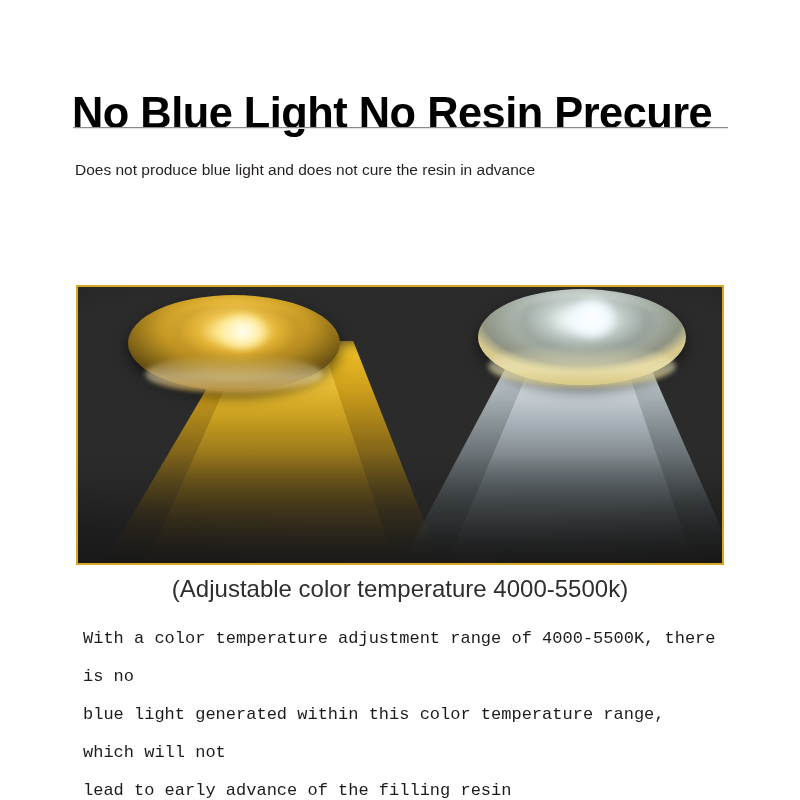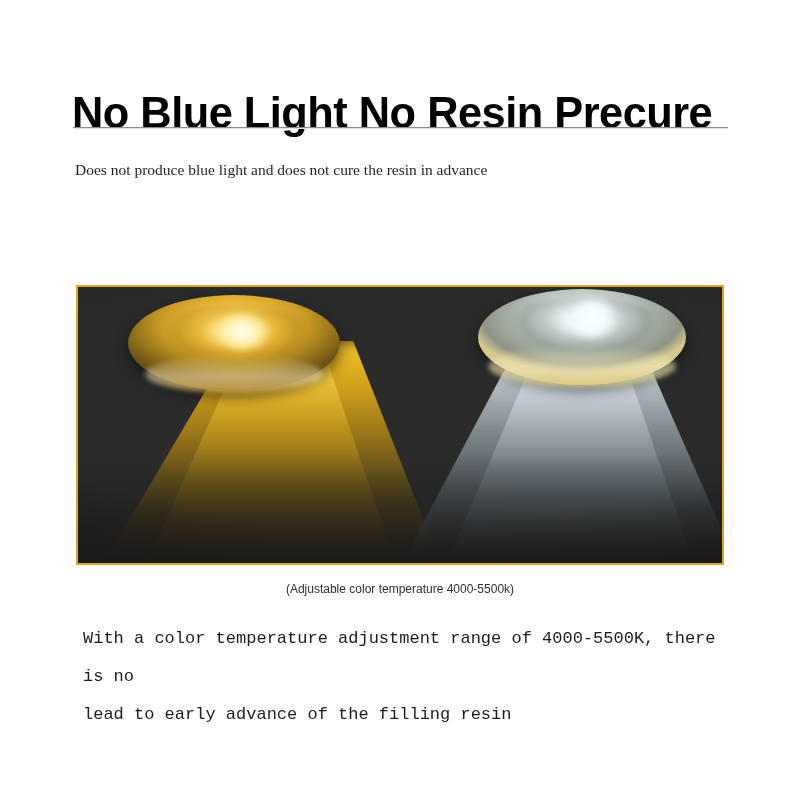--- a/index.html
+++ b/index.html
@@ -50,21 +50,20 @@
   }
 
   .subtitle {
     position: absolute;
     left: 75px;
     top: 158px;
     font-size: 15.5px;
     line-height: 24px;
     color: #231f20;
     white-space: nowrap;
-    font-family: Liberation Serif, serif;
   }
 
   
   .photo-frame {
     position: absolute;
     left: 76px;
     top: 285px;
     width: 648px;
     height: 280px;
     border: 2px solid #d9a722;
@@ -259,21 +258,21 @@
     pointer-events: none;
   }
 
   
   .caption {
     position: absolute;
     left: 76px;
     top: 575px;
     width: 648px;
     text-align: center;
-    font-size: 12px;
+    font-size: 24px;
     line-height: 28px;
     color: #2e2e2e;
   }
 
   .body-copy {
     position: absolute;
     left: 83px;
     top: 620px;
     width: 640px;
     font-size: 17px;
@@ -317,16 +316,17 @@
       </div>
 
       <div class="vignette"></div>
     </div>
   </div>
 
   <div class="caption">(Adjustable color temperature 4000-5500k)</div>
 
   <div class="body-copy">
     <div>With a color temperature adjustment range of 4000-5500K, there is no</div>
+    <div>blue light generated within this color temperature range, which will not</div>
     <div>lead to early advance of the filling resin</div>
   </div>
 
 </div>
 
 </body></html>

